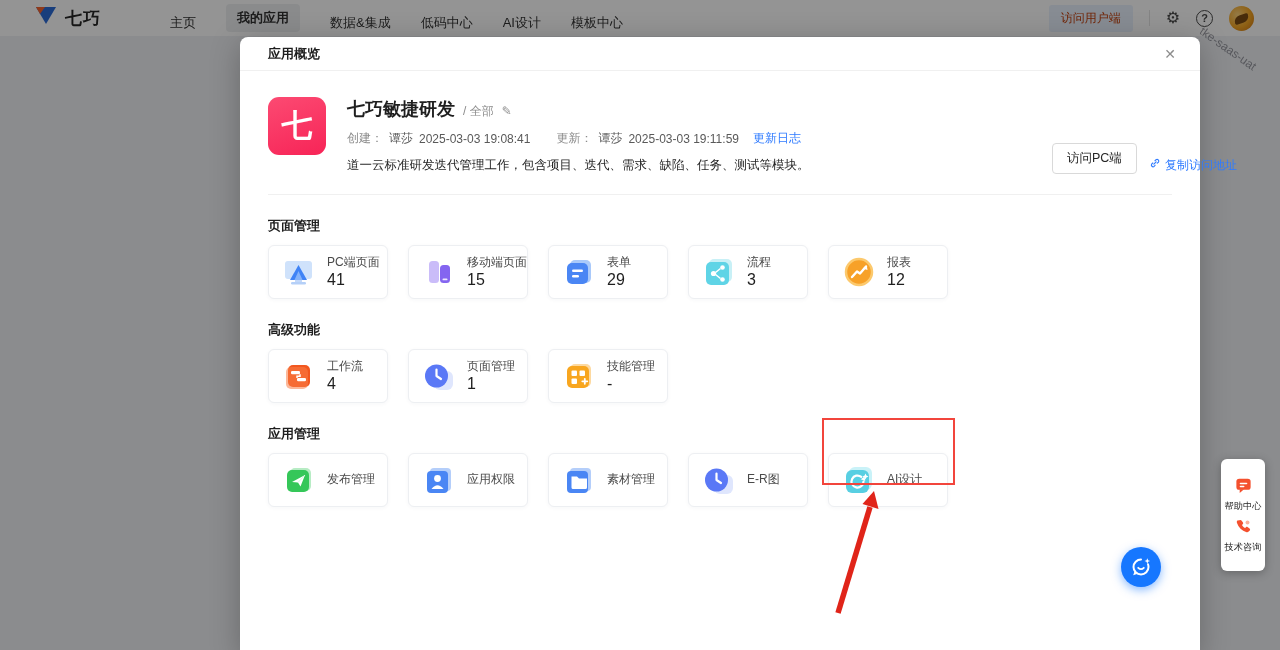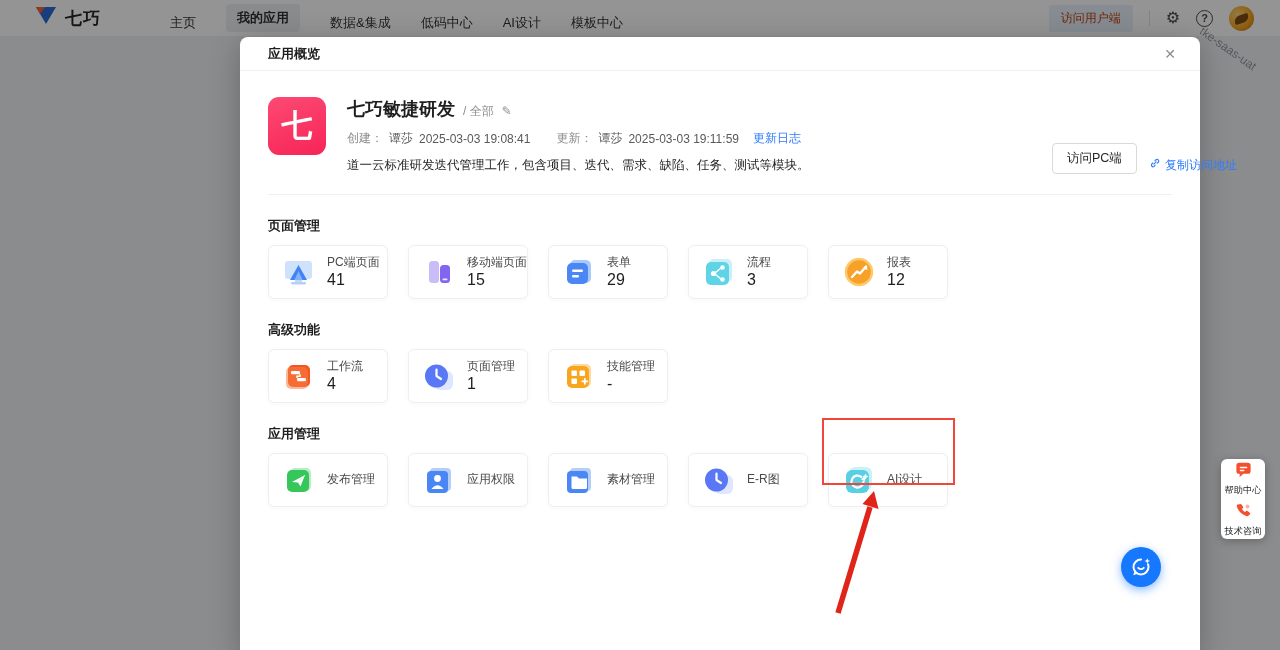--- a/index.html
+++ b/index.html
@@ -76,21 +76,21 @@
   .clabel { font-size:12px; color:#4a4a4a; line-height:1.3; white-space:nowrap; }
   .cvalue { font-size:16px; color:#1f1f1f; font-weight:500; line-height:1.15; }
   .cvalue:empty { display:none; }
 
   
   .anno-box { position:absolute; left:822px; top:418px; width:133px; height:67px;
     border:2px solid #f2453c; z-index:40; pointer-events:none; }
   .anno-arrow { position:absolute; left:808px; top:483px; z-index:40; pointer-events:none; }
 
   
-  .help-panel { position:absolute; left:1221px; top:459px; width:44px; height:80px; background:#fff;
+  .help-panel { position:absolute; left:1221px; top:459px; width:44px; height:112px; background:#fff;
     border-radius:6px; box-shadow:0 2px 10px rgba(0,0,0,.28); z-index:30;
     display:flex; flex-direction:column; align-items:center; justify-content:center; gap:5px; padding:8px 0; }
   .help-item { display:flex; flex-direction:column; align-items:center; gap:4px; cursor:pointer; }
   .help-label { font-size:10px; color:#262626; white-space:nowrap; transform:scale(.92); }
   .fab { position:absolute; left:1121px; top:547px; width:40px; height:40px; border-radius:50%;
     background:#1677ff; z-index:30; display:flex; align-items:center; justify-content:center;
     cursor:pointer; box-shadow:0 3px 10px rgba(22,119,255,.5); }
 </style>
 </head>
 <body>

